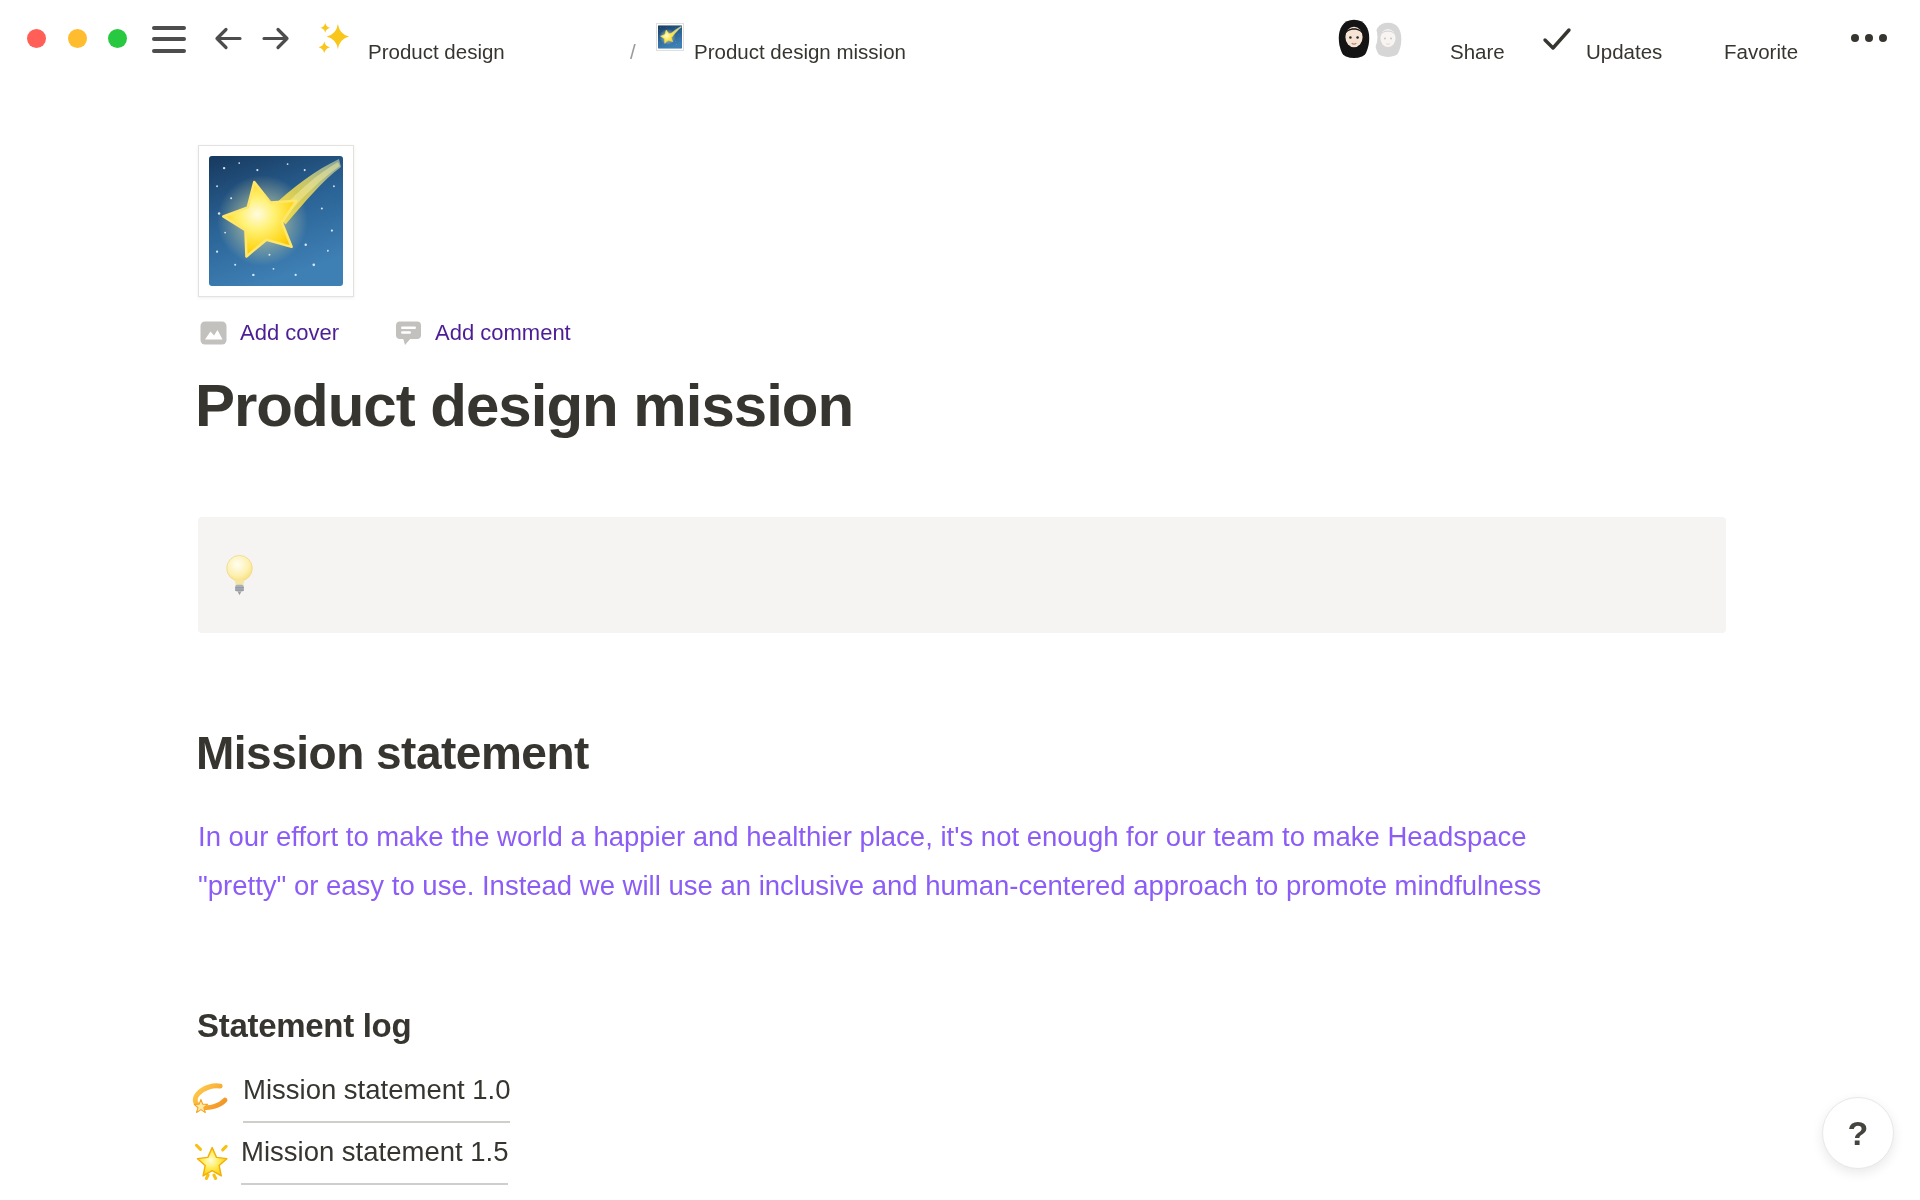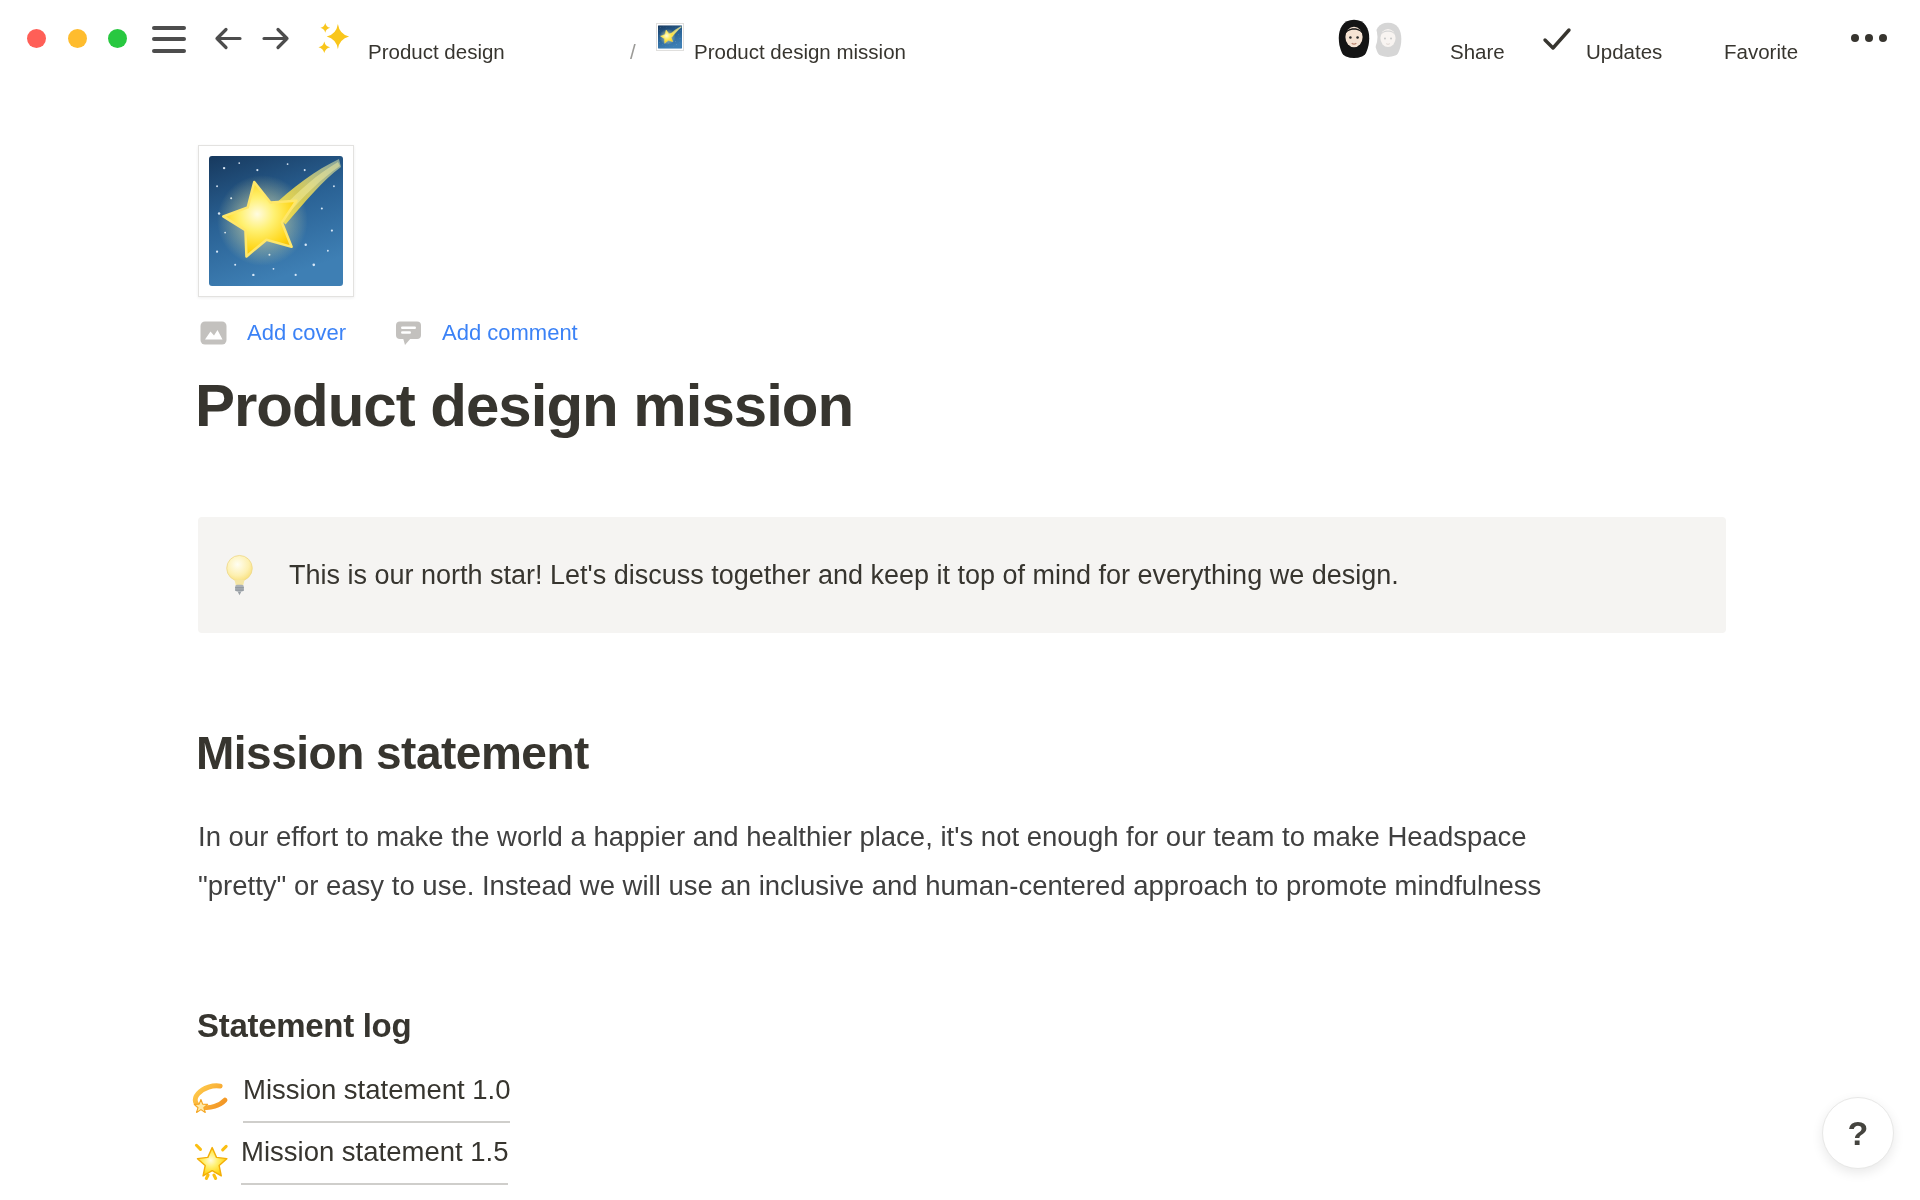--- a/index.html
+++ b/index.html
@@ -17,27 +17,27 @@
   .mini-frame { width:28px; height:28px; background:#fff; border:1px solid #e0dfdd; display:flex; align-items:center; justify-content:center; }
   .avatar { border-radius:50%; overflow:hidden; background:#fff; }
   .avatar.front { box-shadow:0 0 0 2.5px #ffffff; z-index:2; }
   .avatar.back  { opacity:.4; z-index:1; }
   .dots { display:flex; gap:6px; }
   .dots i { width:8px; height:8px; border-radius:50%; background:#37352f; }
 
   
   .icon-frame { left:198px; top:145px; width:156px; height:152px; background:#fff;
                 border:1px solid #e3e2e0; box-shadow:0 1px 3px rgba(0,0,0,.07); padding:10px; }
-  .add-row-item { display:flex; align-items:center; gap:20px; color:#3b82f6; font-size:22px; }
+  .add-row-item { display:flex; align-items:center; gap:13px; color:#4c1d95; font-size:22px; }
   .page-title { font-size:60px; font-weight:700; letter-spacing:-1px; color:#37352f; white-space:nowrap; }
   .callout { left:198px; top:517px; width:1528px; height:116px; background:#f5f4f2;
              border-radius:4px; display:flex; align-items:center; padding-left:28px; }
   .callout-text { margin-left:36px; font-size:27px; color:#37352f; white-space:nowrap; }
   .h2 { font-size:46px; font-weight:700; letter-spacing:-0.5px; }
-  .para { font-size:27.5px; line-height:49px; color:#404040; }
+  .para { font-size:27.5px; line-height:49px; color:#8b5cf6; }
   .para span { display:block; white-space:nowrap; }
   .h3 { font-size:33px; font-weight:700; letter-spacing:-0.3px; }
   .page-link { display:flex; align-items:center; }
   .page-link .label { margin-left:9px; font-size:27.5px; color:#37352f; white-space:nowrap;
                       border-bottom:2px solid #cfcecb; padding-bottom:15px; cursor:pointer; }
   .help-btn { left:1822px; top:1097px; width:72px; height:72px; border-radius:50%; background:#fff;
               border:1px solid #e8e8e7; box-shadow:0 4px 12px rgba(0,0,0,.09);
               display:flex; align-items:center; justify-content:center;
               font-size:34px; font-weight:700; color:#45443f; cursor:pointer; }
 </style>
@@ -206,21 +206,20 @@
 
   <div class="abs callout">
     <svg width="27" height="44" viewBox="0 0 26 42">
       <circle cx="13" cy="14.5" r="12.3" fill="url(#g-bulb)" stroke="#eed88b" stroke-width="0.8"></circle>
       <path d="M8.2,25.5 L17.8,25.5 L16.4,31.5 L9.6,31.5 Z" fill="#f4e5a5"></path>
       <rect x="8.8" y="30.5" width="8.4" height="6.5" rx="2" fill="#aab0b6"></rect>
       <rect x="8.8" y="32.7" width="8.4" height="1.1" fill="#8f969c"></rect>
       <rect x="8.8" y="35" width="8.4" height="1.1" fill="#8f969c"></rect>
       <path d="M11.2,37 L14.8,37 L13,40.5 Z" fill="#9aa0a6"></path>
     </svg>
-    <span class="callout-text">This is our north star! Let's discuss together and keep it top of mind for everything we design.</span>
   </div>
 
   <h2 class="abs h2" style="left:196px;top:726px">Mission statement</h2>
 
   <div class="abs para" style="left:198px;top:812px">
     <span>In our effort to make the world a happier and healthier place, it's not enough for our team to make Headspace</span>
     <span>"pretty" or easy to use. Instead we will use an inclusive and human-centered approach to promote mindfulness</span>
   </div>
 
   <h3 class="abs h3" style="left:197px;top:1007px">Statement log</h3>

